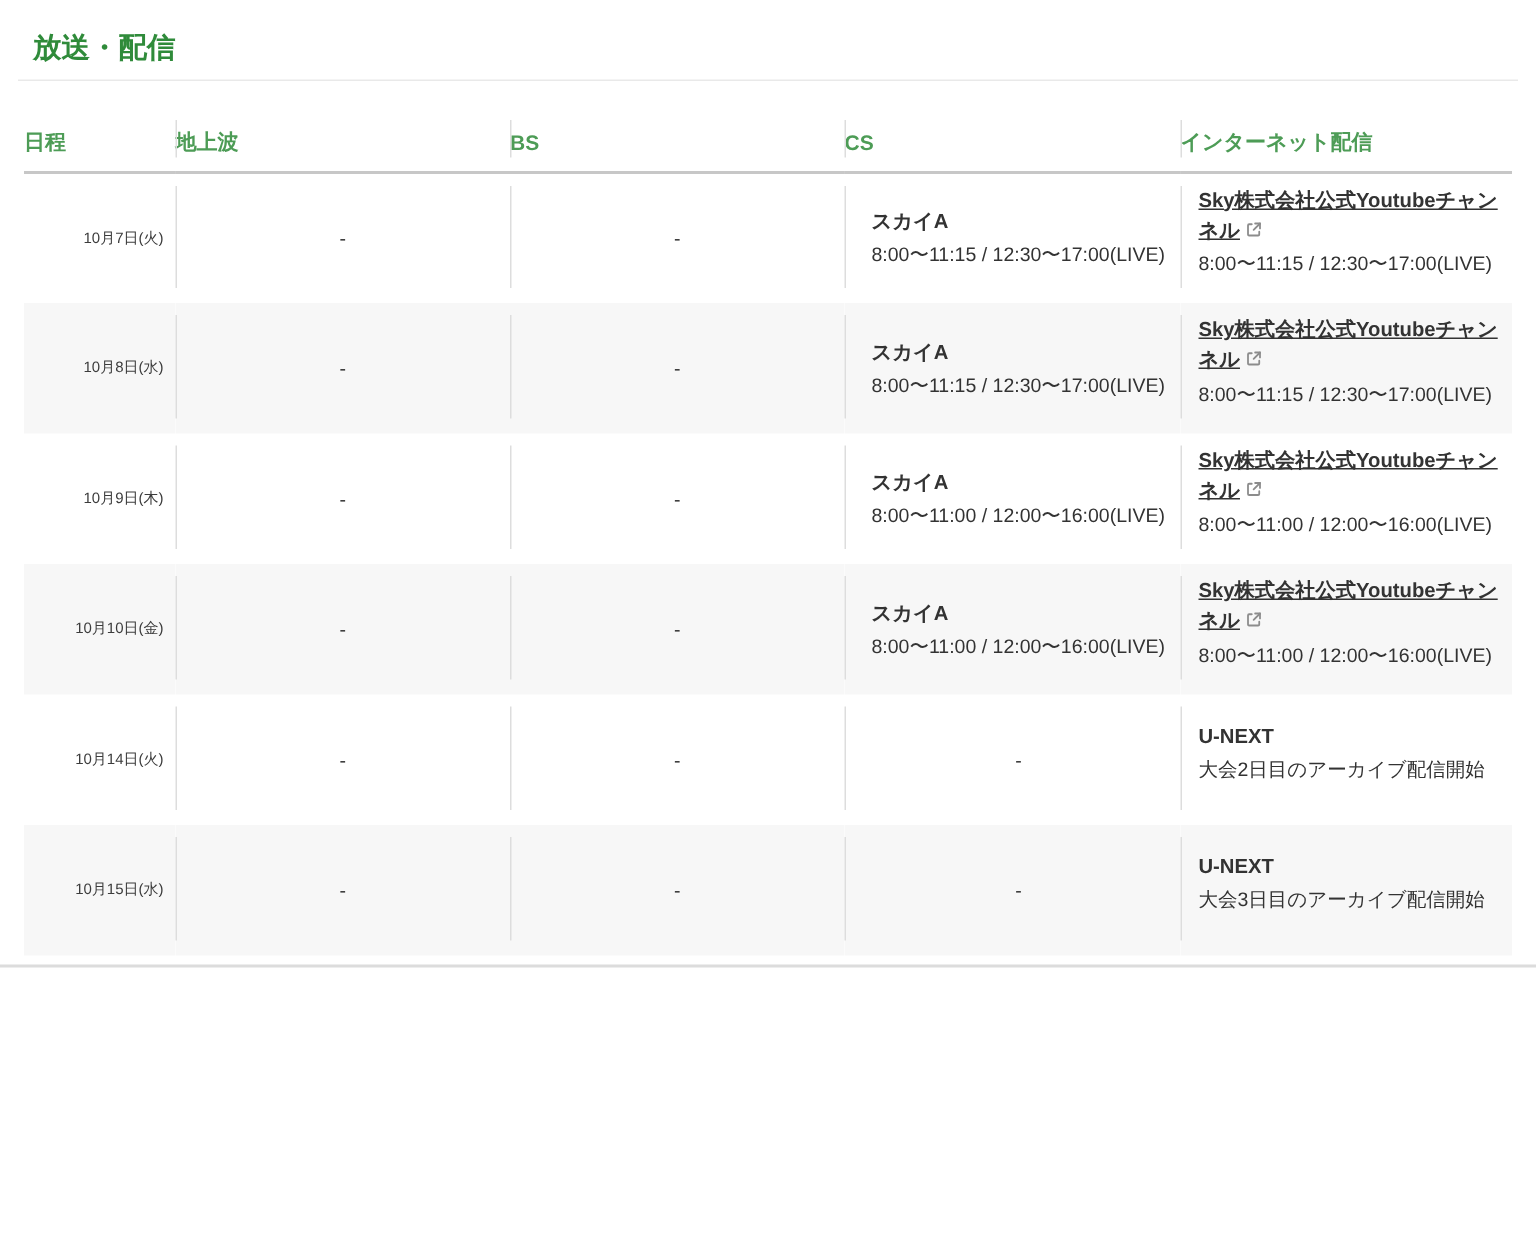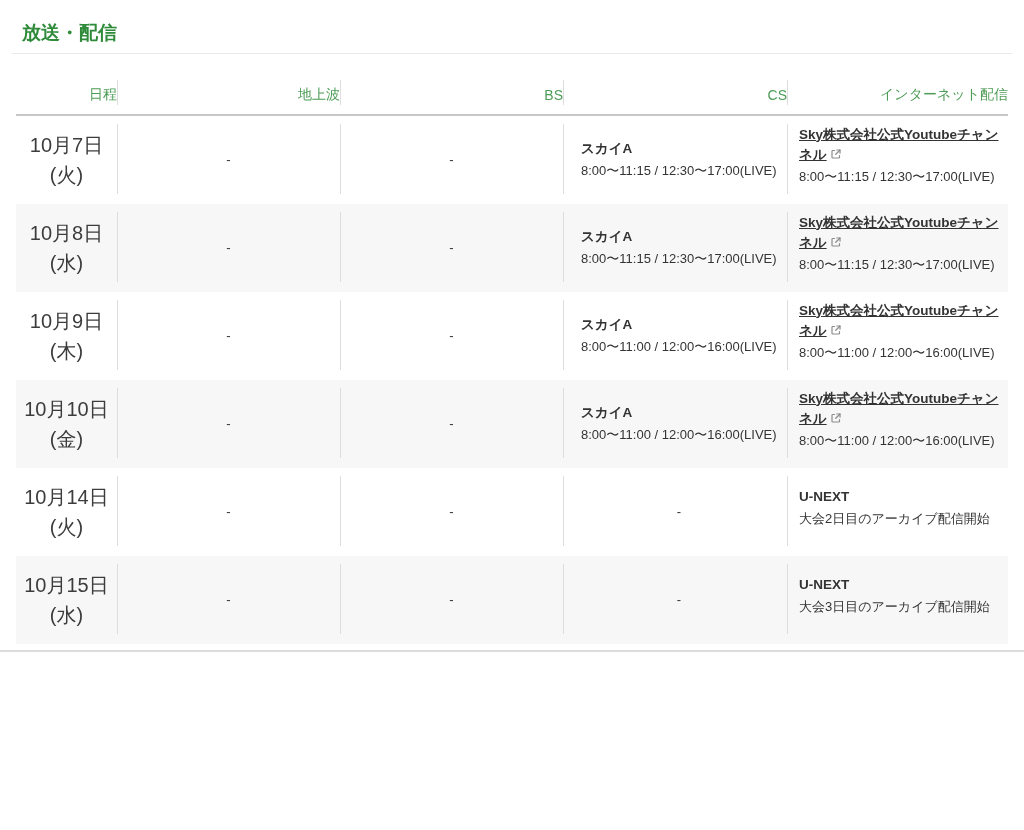--- a/index.html
+++ b/index.html
@@ -29,23 +29,23 @@
     border-bottom:1px solid #e9e9e9;
   }
   .table-wrap{margin:22px 16px 0 16px;}
   table{
     width:100%;
     border-collapse:collapse;
     table-layout:fixed;
   }
   thead th{
     color:var(--header-green);
-    font-weight:normal;
+    font-weight:bold;
     font-size:14px;
-    text-align:right;
+    text-align:left;
     height:39px;
     vertical-align:middle;
     border-bottom:2px solid #c7c7c7;
     position:relative;
     padding:0;
   }
   thead th:not(:first-child)::before{
     content:"";
     position:absolute;
     left:0;top:4px;bottom:9px;
@@ -62,21 +62,21 @@
     color:var(--text-dark);
   }
   tbody tr:nth-child(even){background:var(--row-alt-bg);}
   tbody td:not(:first-child)::before{
     content:"";
     position:absolute;
     left:0;top:8px;bottom:10px;
     width:1px;
     background:#dddddd;
   }
-  td.c-date{text-align:center;font-size:20px;color:#3c3c3c;}
+  td.c-date{text-align:right;font-size:10px;color:#3c3c3c;}
   td.c-mid{text-align:center;}
   td.is-empty{text-align:center;}
   td.c-cs{padding:14px 10px 14px 18px;margin-left:48px;}
   td.c-net{padding:5px 6px 14px 12px;}
   .svc{text-align:left;}
   .svc-name-plain{font-weight:bold;font-size:13.5px;display:block;}
   .ext-link{
     color:var(--text-dark);
     font-weight:bold;
     font-size:13.5px;

